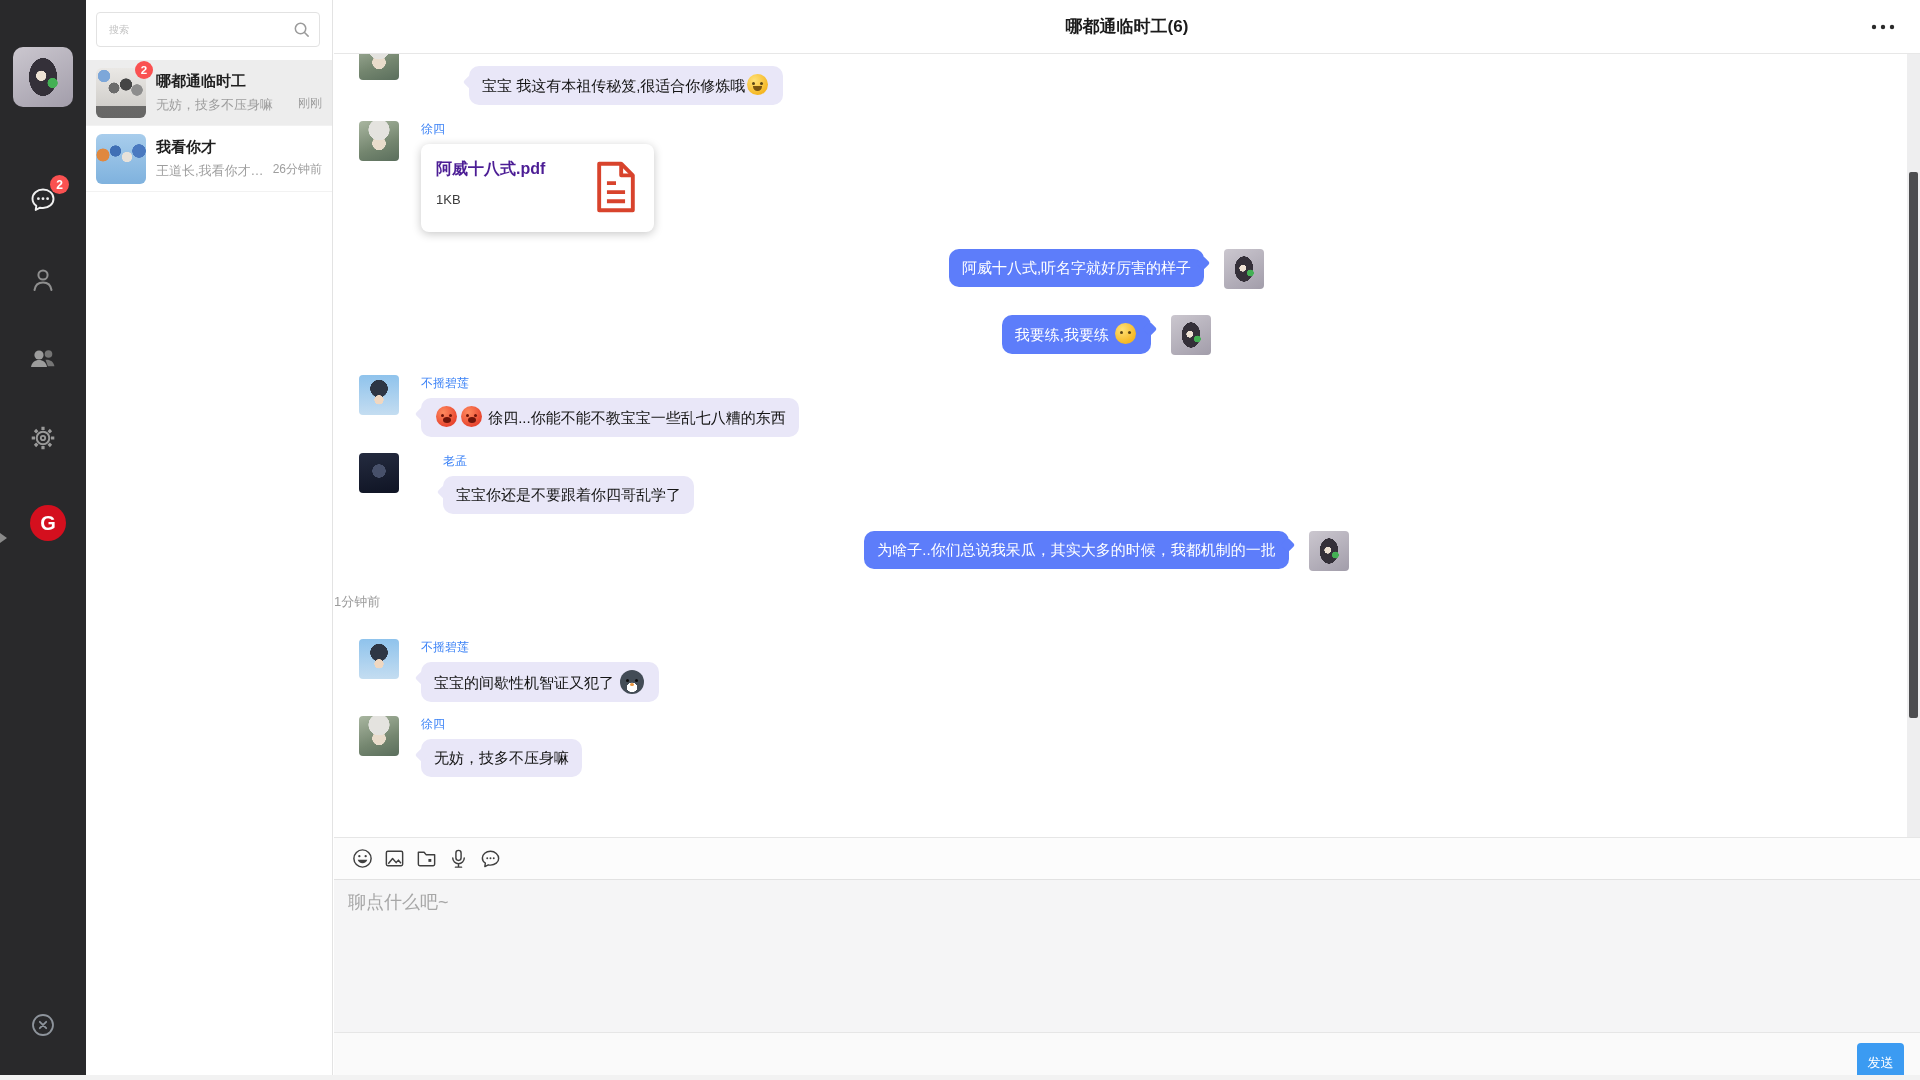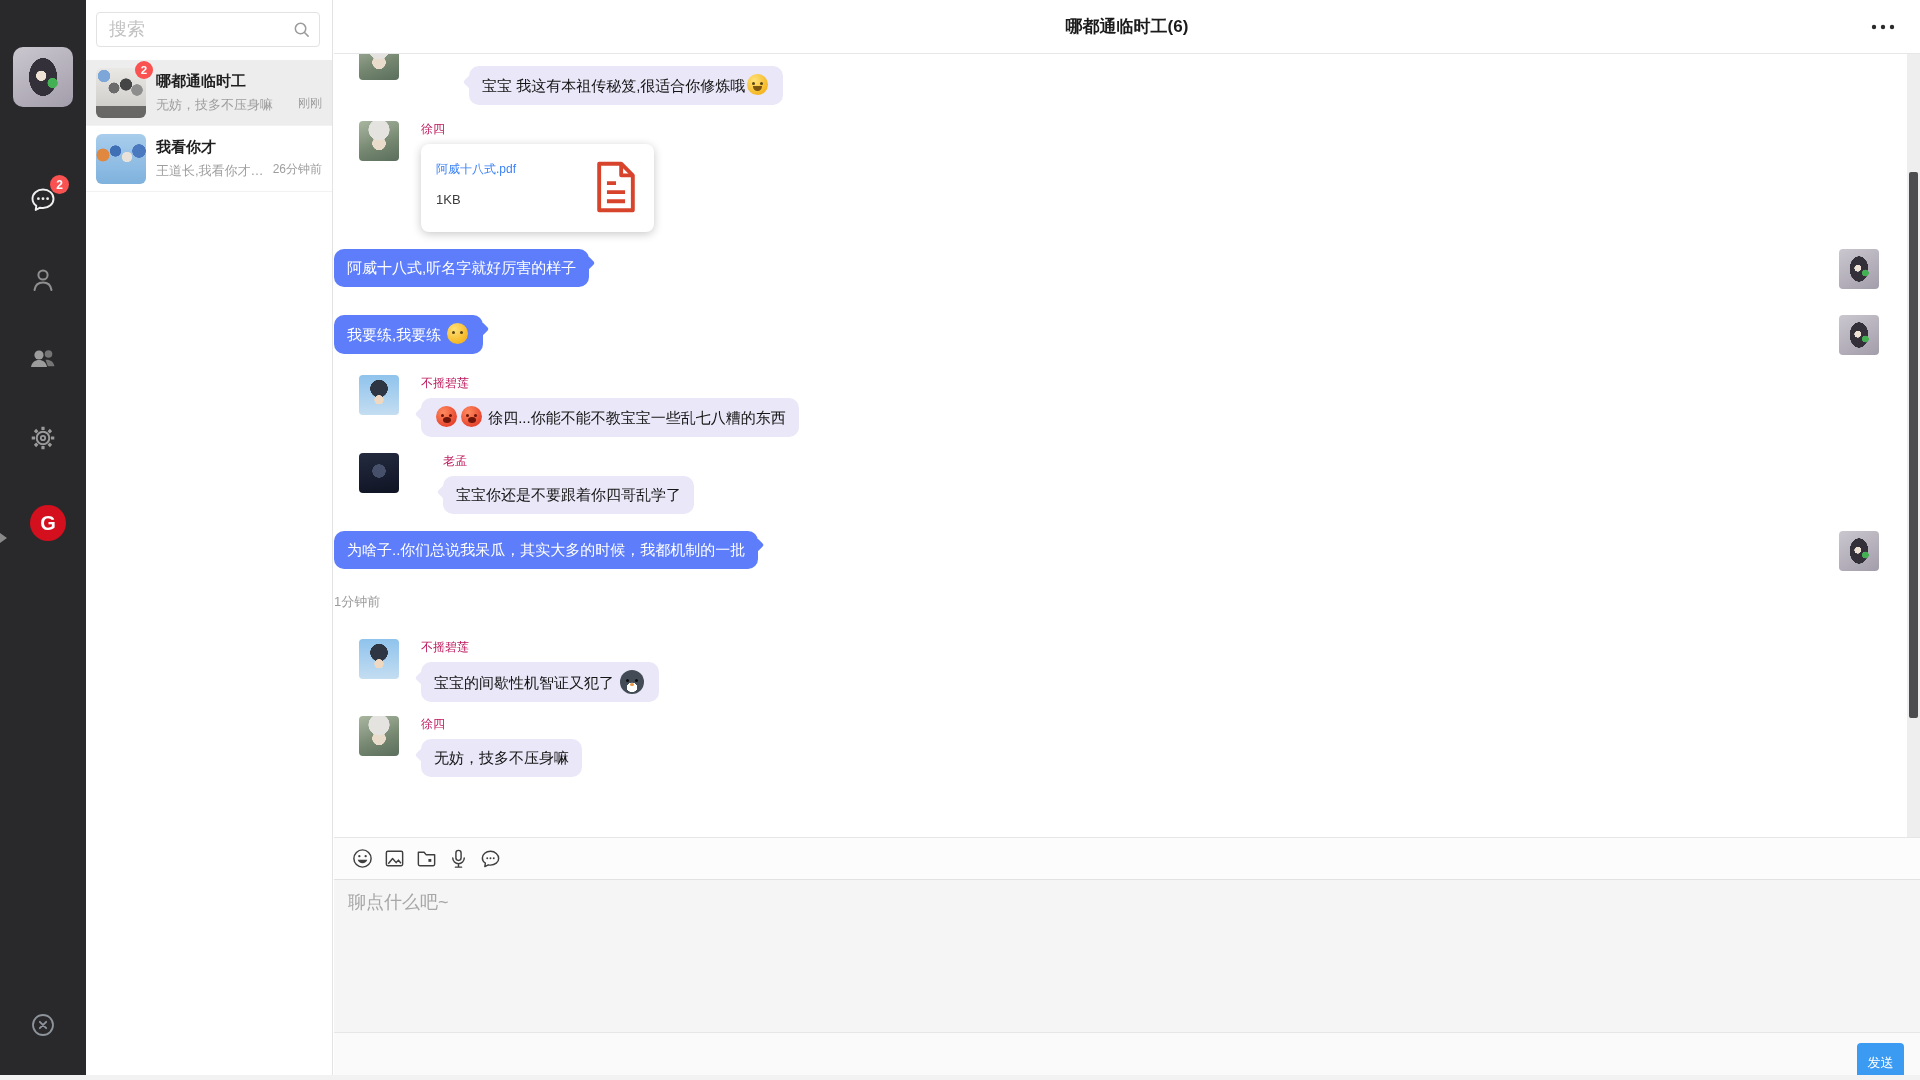--- a/index.html
+++ b/index.html
@@ -63,21 +63,21 @@
     radial-gradient(circle at 39% 34%, #3f6fb5 0 12%, transparent 13%),
     radial-gradient(circle at 62% 46%, #e8e2da 0 12%, transparent 13%),
     radial-gradient(circle at 86% 34%, #4a79c0 0 12%, transparent 13%),
     linear-gradient(#a8cdec,#7fb2de); }
 
   
   .chatlist { position:absolute; left:86px; top:0; width:247px; height:100%;
     background:#fff; border-right:1px solid #e3e3e3; z-index:30; }
   .search-wrap { position:relative; margin:12px 12px 13px 10px; }
   .search-input { width:100%; height:35px; border:1px solid #e2e2e2; border-radius:4px;
-    padding:0 34px 0 12px; font-size:18px; color:#b91c1c; outline:none;
+    padding:0 34px 0 12px; font-size:10px; color:#b91c1c; outline:none;
     font-family:inherit; background:#fff; }
   .search-input::placeholder { color:#c2c2c2; }
   .search-icon { position:absolute; right:9px; top:8px; width:19px; height:19px; cursor:pointer; }
   .chat-item { position:relative; display:flex; padding:8px 10px; height:66px; cursor:pointer;
     border-bottom:1px solid #f2f2f2; background:#fff; }
   .chat-item.active { background:#ededed; }
   .ci-avatar-wrap { position:relative; flex:none; }
   .ci-avatar { width:50px; height:50px; border-radius:6px; }
   .ci-badge { position:absolute; top:-7px; right:-7px; min-width:18px; height:18px; padding:0 5px;
     background:#fa5151; border-radius:9px; color:#fff; font-size:11.5px; font-weight:bold;
@@ -99,41 +99,41 @@
 
   .msgs { position:relative; flex:1; overflow:hidden; background:#fff; }
   .msgs-inner { position:absolute; inset:0; overflow:hidden; }
 
   .vscroll-track { position:absolute; right:0; top:0; bottom:0; width:13px; background:#eeeeef; }
   .vscroll-thumb { position:absolute; right:2px; top:118px; width:9px; height:546px;
     background:#4d4d4f; border-radius:2px; cursor:grab; }
 
   .m-row { display:flex; align-items:flex-start; padding-left:25px; }
   .m-row .av { margin-right:22px; cursor:pointer; }
-  .m-row.out { justify-content:space-between; padding-left:0; padding-right:41px; }
+  .m-row.out { justify-content:center; padding-left:0; padding-right:41px; }
   .m-row.out .av { margin-right:0; margin-left:20px; }
   .m-body { display:flex; flex-direction:column; align-items:flex-start; }
-  .m-name { font-size:12px; color:#be185d; line-height:16px; margin-bottom:7px; }
+  .m-name { font-size:12px; color:#3b82f6; line-height:16px; margin-bottom:7px; }
 
   .bubble { position:relative; max-width:560px; padding:8px 13px; border-radius:10px;
     font-size:15px; line-height:22px; }
   .bubble.in { background:#e9e7f8; color:#141414; }
   .bubble.in::before { content:''; position:absolute; left:-4px; top:11px; width:10px; height:10px;
     background:#e9e7f8; transform:rotate(45deg); border-radius:2px; }
   .bubble.out { background:#5d7dfa; color:#fff; }
   .bubble.out::after { content:''; position:absolute; right:-4px; top:9px; width:10px; height:10px;
     background:#5d7dfa; transform:rotate(45deg); border-radius:2px; }
 
   .divider { text-align:left; font-size:13px; color:#9c9c9c; }
 
   
   .file-card { display:flex; align-items:flex-start; justify-content:space-between;
     width:233px; height:88px; background:#fff; border-radius:8px; padding:15px 16px 0 15px;
     box-shadow:0 2px 10px rgba(0,0,0,.22); cursor:pointer; }
-  .file-name { font-size:12px; font-weight:normal; color:#3b82f6; line-height:20px; }
+  .file-name { font-size:16px; font-weight:bold; color:#4c1d95; line-height:20px; }
   .file-size { font-size:13px; color:#3c3c3c; margin-top:13px; }
   .pdf-icon { flex:none; margin-top:2px; }
 
   
   .emo { display:inline-block; width:21px; height:21px; border-radius:50%;
     vertical-align:-4px; position:relative; margin:0 2px; }
   .emo::before { content:''; position:absolute; width:3px; height:3px; border-radius:50%;
     background:#5b4515; left:5px; top:8px; box-shadow:8px 0 0 #5b4515; }
   .emo-hug, .emo-blank { background:radial-gradient(circle at 35% 30%, #ffe177, #f5b723 72%); }
   .emo-hug::after { content:''; position:absolute; left:6px; top:12px; width:9px; height:5px;

